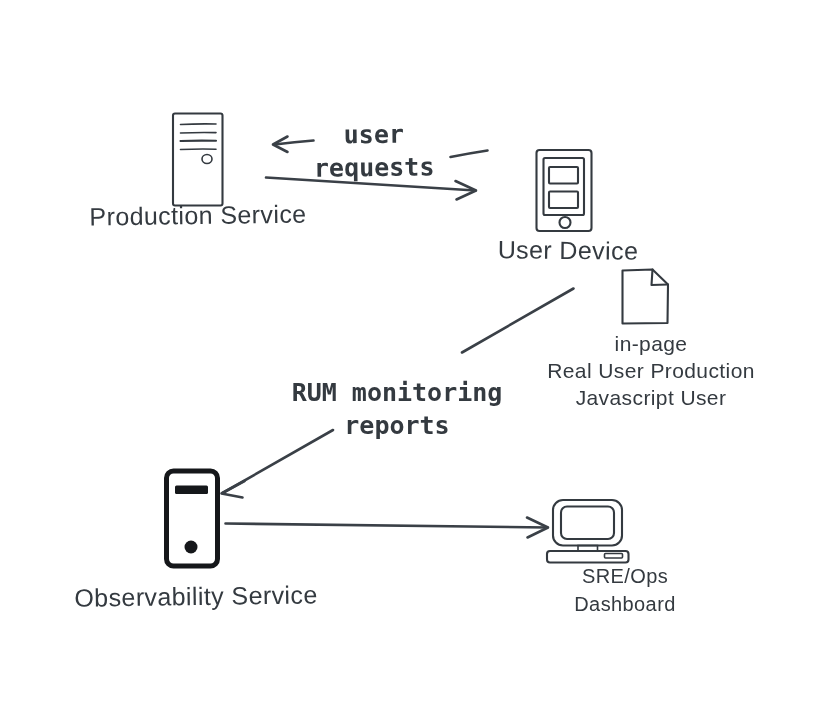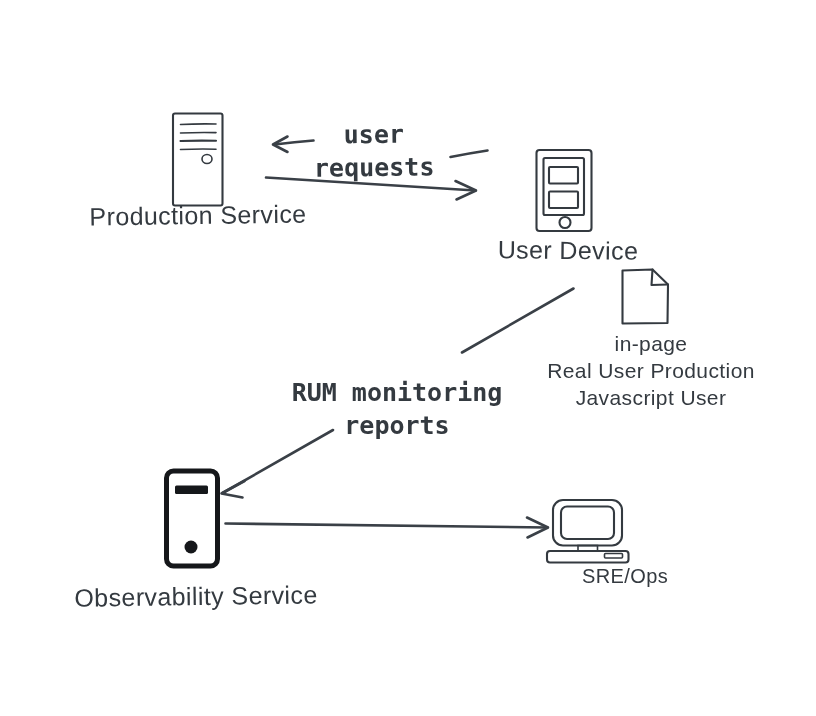--- a/index.html
+++ b/index.html
@@ -112,20 +112,21 @@
   <div class="lbl hand-sm" style="left:651px; top:330px;">
     <div>in-page</div>
     <div>Real User Production</div>
     <div>Javascript User</div>
   </div>
 
   <div class="lbl hand tilt-l" style="left:196px; top:582px;">Observability Service</div>
 
   <div class="lbl hand" style="left:594px; top:562px; line-height:28px; font-size:20px;margin-left:31px;">
     <div>SRE/Ops</div>
+    <div>Dashboard</div>
   </div>
 
   <div class="lbl mono" style="left:374px; top:118px; transform:translateX(-50%) rotate(-0.6deg);">
     <div>user</div>
     <div>requests</div>
   </div>
 
   <div class="lbl mono" style="left:397px; top:376px;">
     <div>RUM monitoring</div>
     <div>reports</div>

